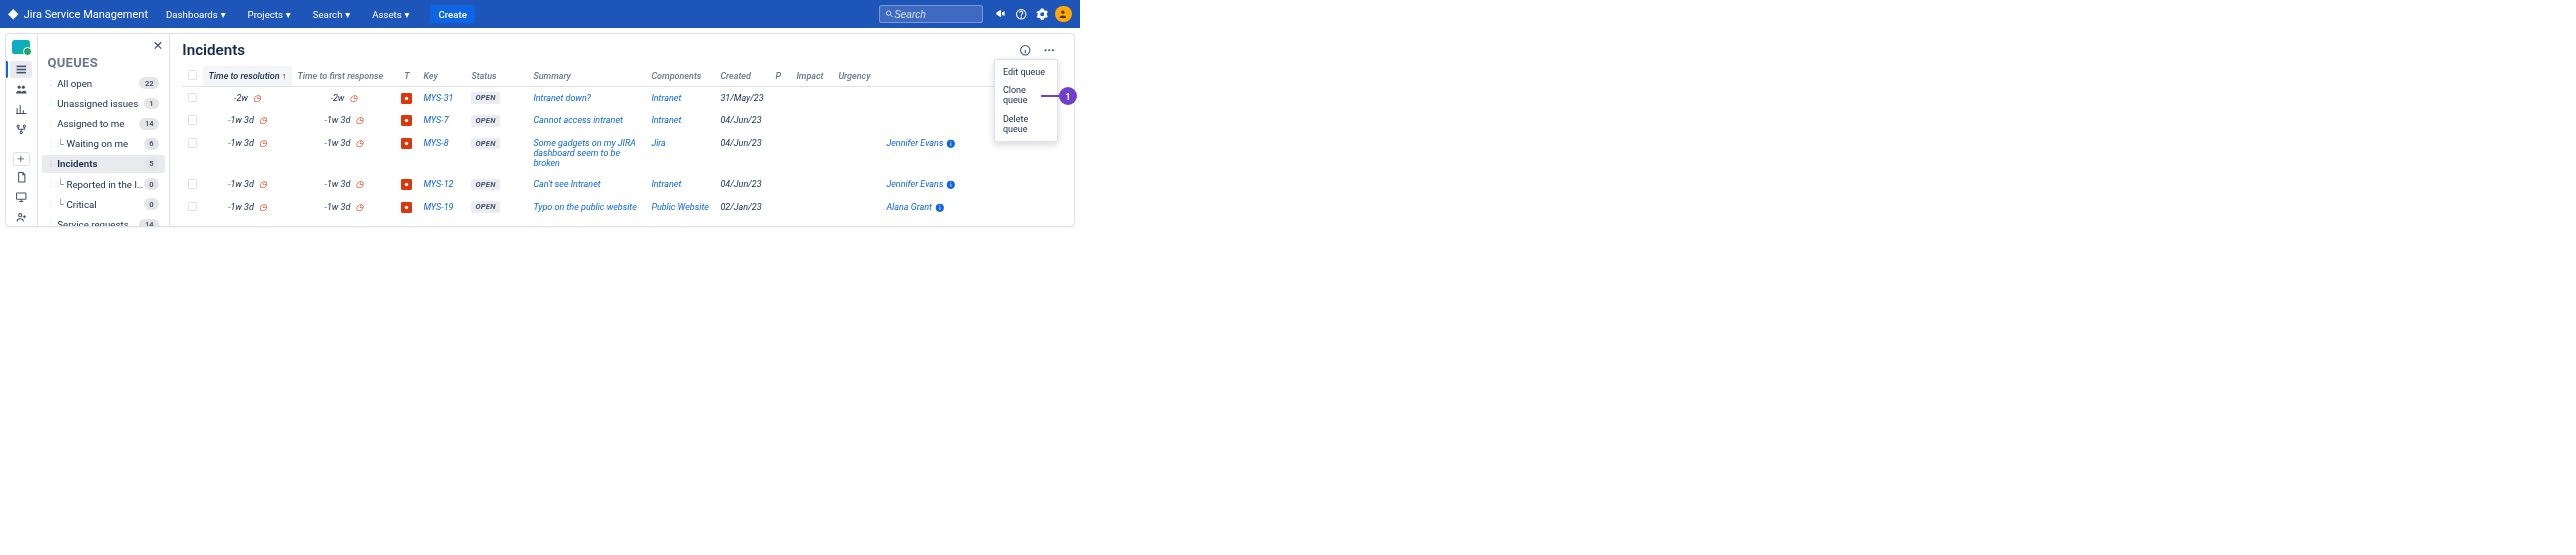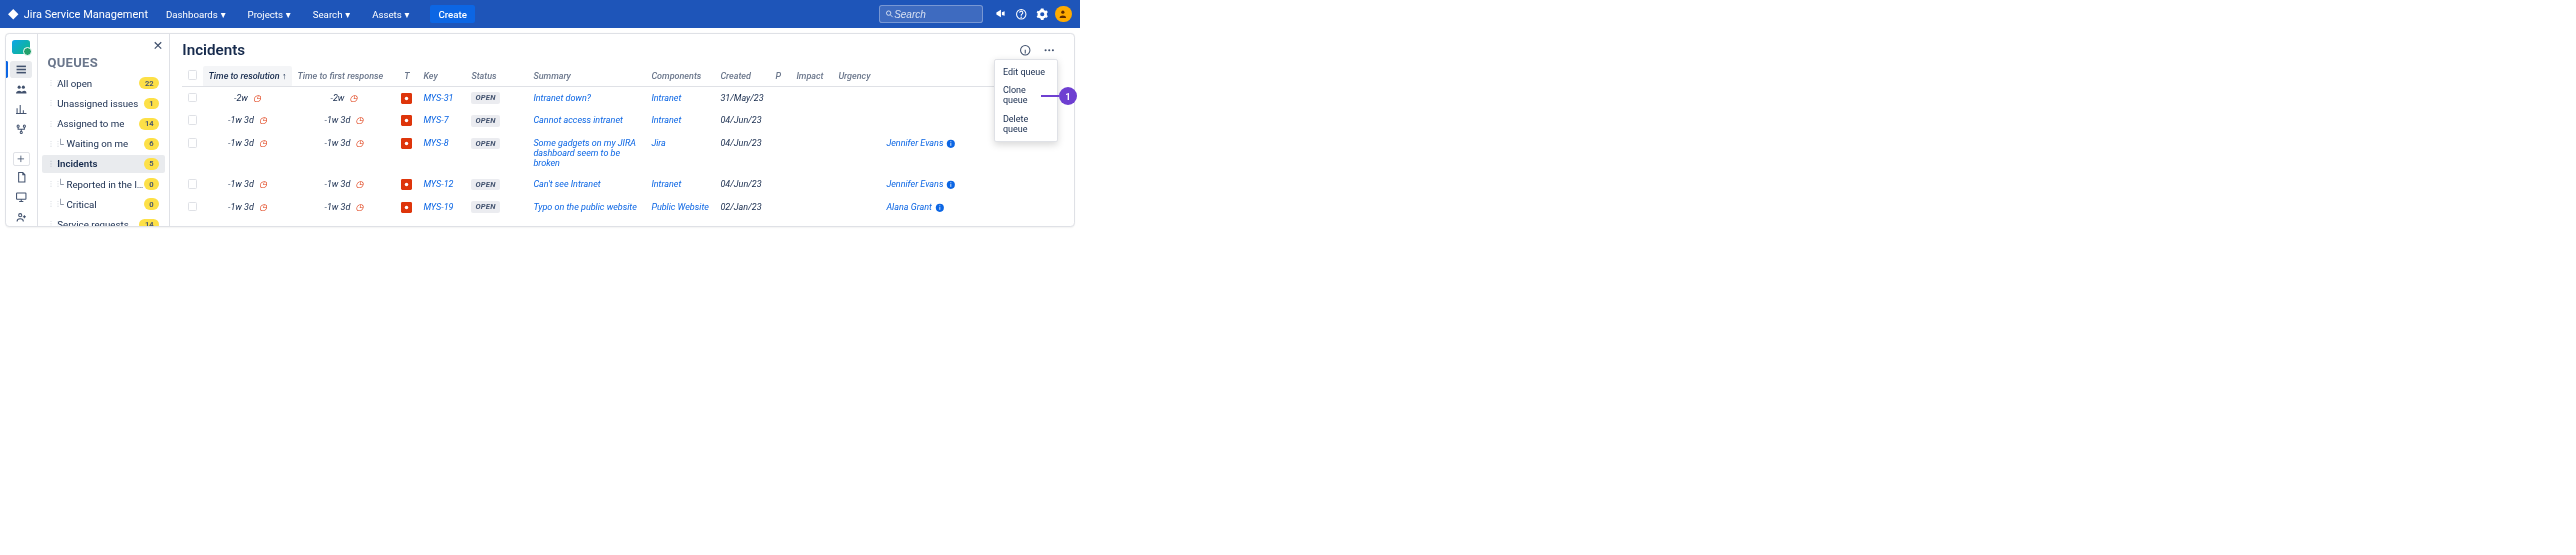--- a/index.html
+++ b/index.html
@@ -29,21 +29,21 @@
   .rail .ricon.plus { border: 0.7px solid #dfe1e6; border-radius: 2.1px; width: 16.6px; height: 16.6px; }
 
   .sidebar { width: 132px; border-right: 0.7px solid #dfe1e6; padding: 5.5px 4.2px; position: relative; }
   .sidebar .close { position: absolute; top: 4.2px; right: 5.5px; cursor: pointer; font-size: 12.5px; color: #42526E; }
   .sidebar .section-h { font-size: 13px; font-weight: 700; color: #6B778C; letter-spacing: 0.3px; padding: 15.2px 5.5px 4.2px; }
   .sidebar .qitem { display: flex; align-items: center; padding: 3.5px 5.5px; border-radius: 2.1px; cursor: pointer; margin-bottom: 1.4px; }
   .sidebar .qitem.active { background: #e9ebee; font-weight: 600; }
   .sidebar .qitem .dots { width: 7px; color: #c1c7d0; font-size: 7px; margin-right: 2.8px; }
   .sidebar .qitem .sub { color: #6B778C; margin-right: 2.8px; font-size: 9px; }
   .sidebar .qitem .label { flex: 1; font-size: 9.7px; white-space: nowrap; overflow: hidden; text-overflow: ellipsis; }
-  .sidebar .qitem .badge { background: #fde047; border-radius: 7px; font-size: 7.6px; padding: 1.4px 5.5px; color: #42526E; font-weight: 600; }
+  .sidebar .qitem .badge { background: #e5e5e5; border-radius: 7px; font-size: 7.6px; padding: 1.4px 5.5px; color: #42526E; font-weight: 600; }
 
   .main { flex: 1; padding: 7px 16.6px 7px 12.5px; position: relative; overflow: auto; }
   .main .title-row { display: flex; align-items: center; justify-content: space-between; margin-bottom: 7px; }
   .main h1 { font-size: 15.2px; font-weight: 600; color: #172B4D; }
   .main .title-actions { display: flex; gap: 7px; align-items: center; }
   .main .title-actions .aicon { width: 16.6px; height: 16.6px; display: flex; align-items: center; justify-content: center; cursor: pointer; color: #42526E; }
 
   table.issues { width: 100%; border-collapse: collapse; font-style: italic; }
   table.issues th { text-align: left; font-weight: 500; color: #6B778C; padding: 4.2px 5.5px; font-size: 9px; white-space: nowrap; }
   table.issues thead { border-bottom: 0.7px solid #dfe1e6; }

